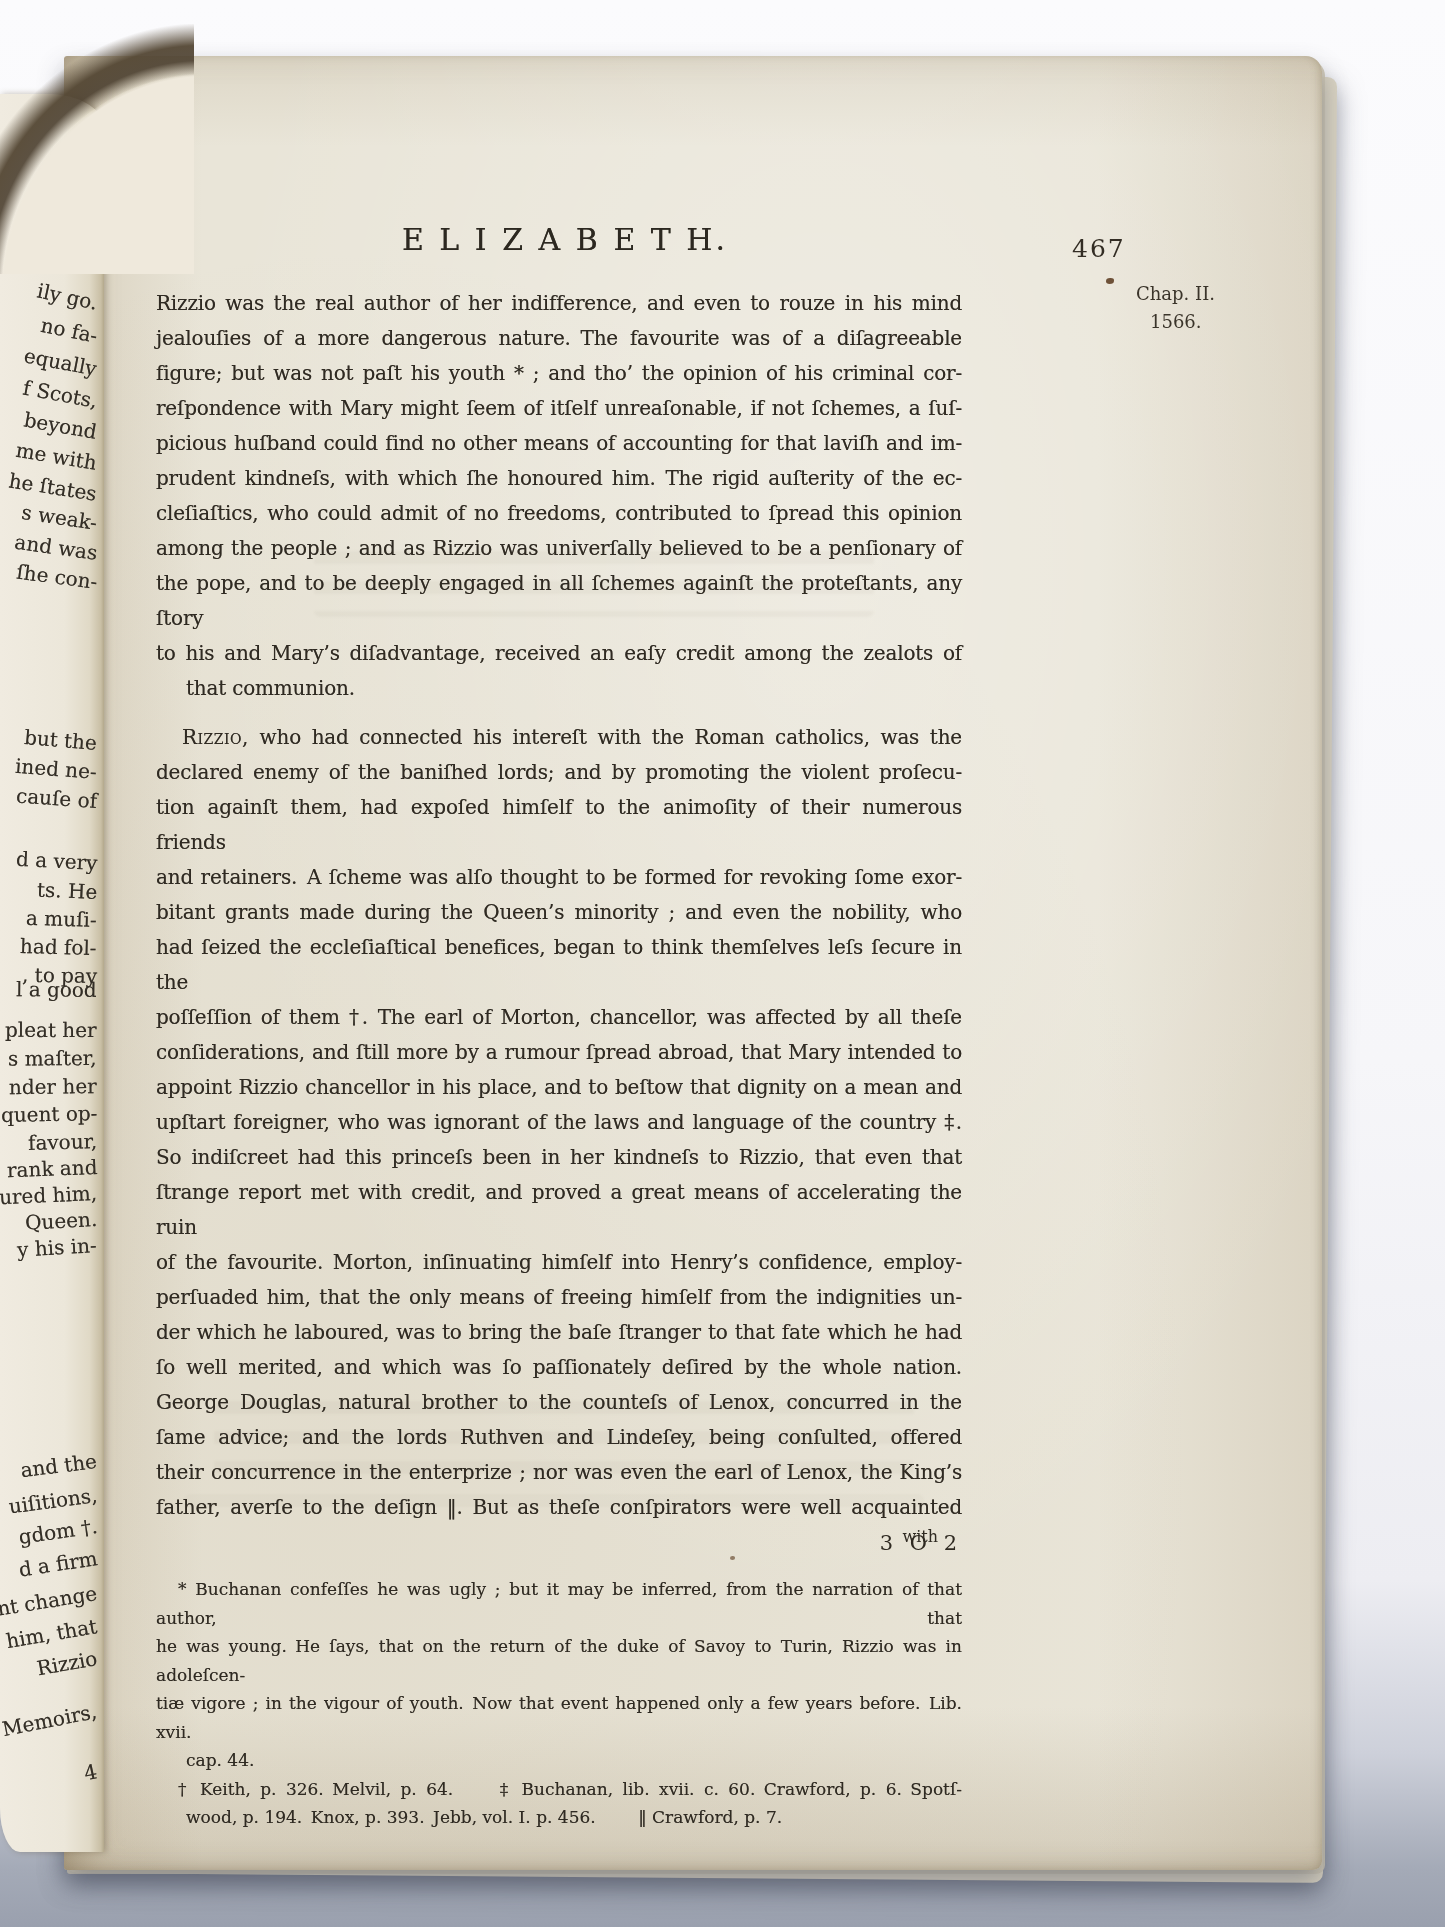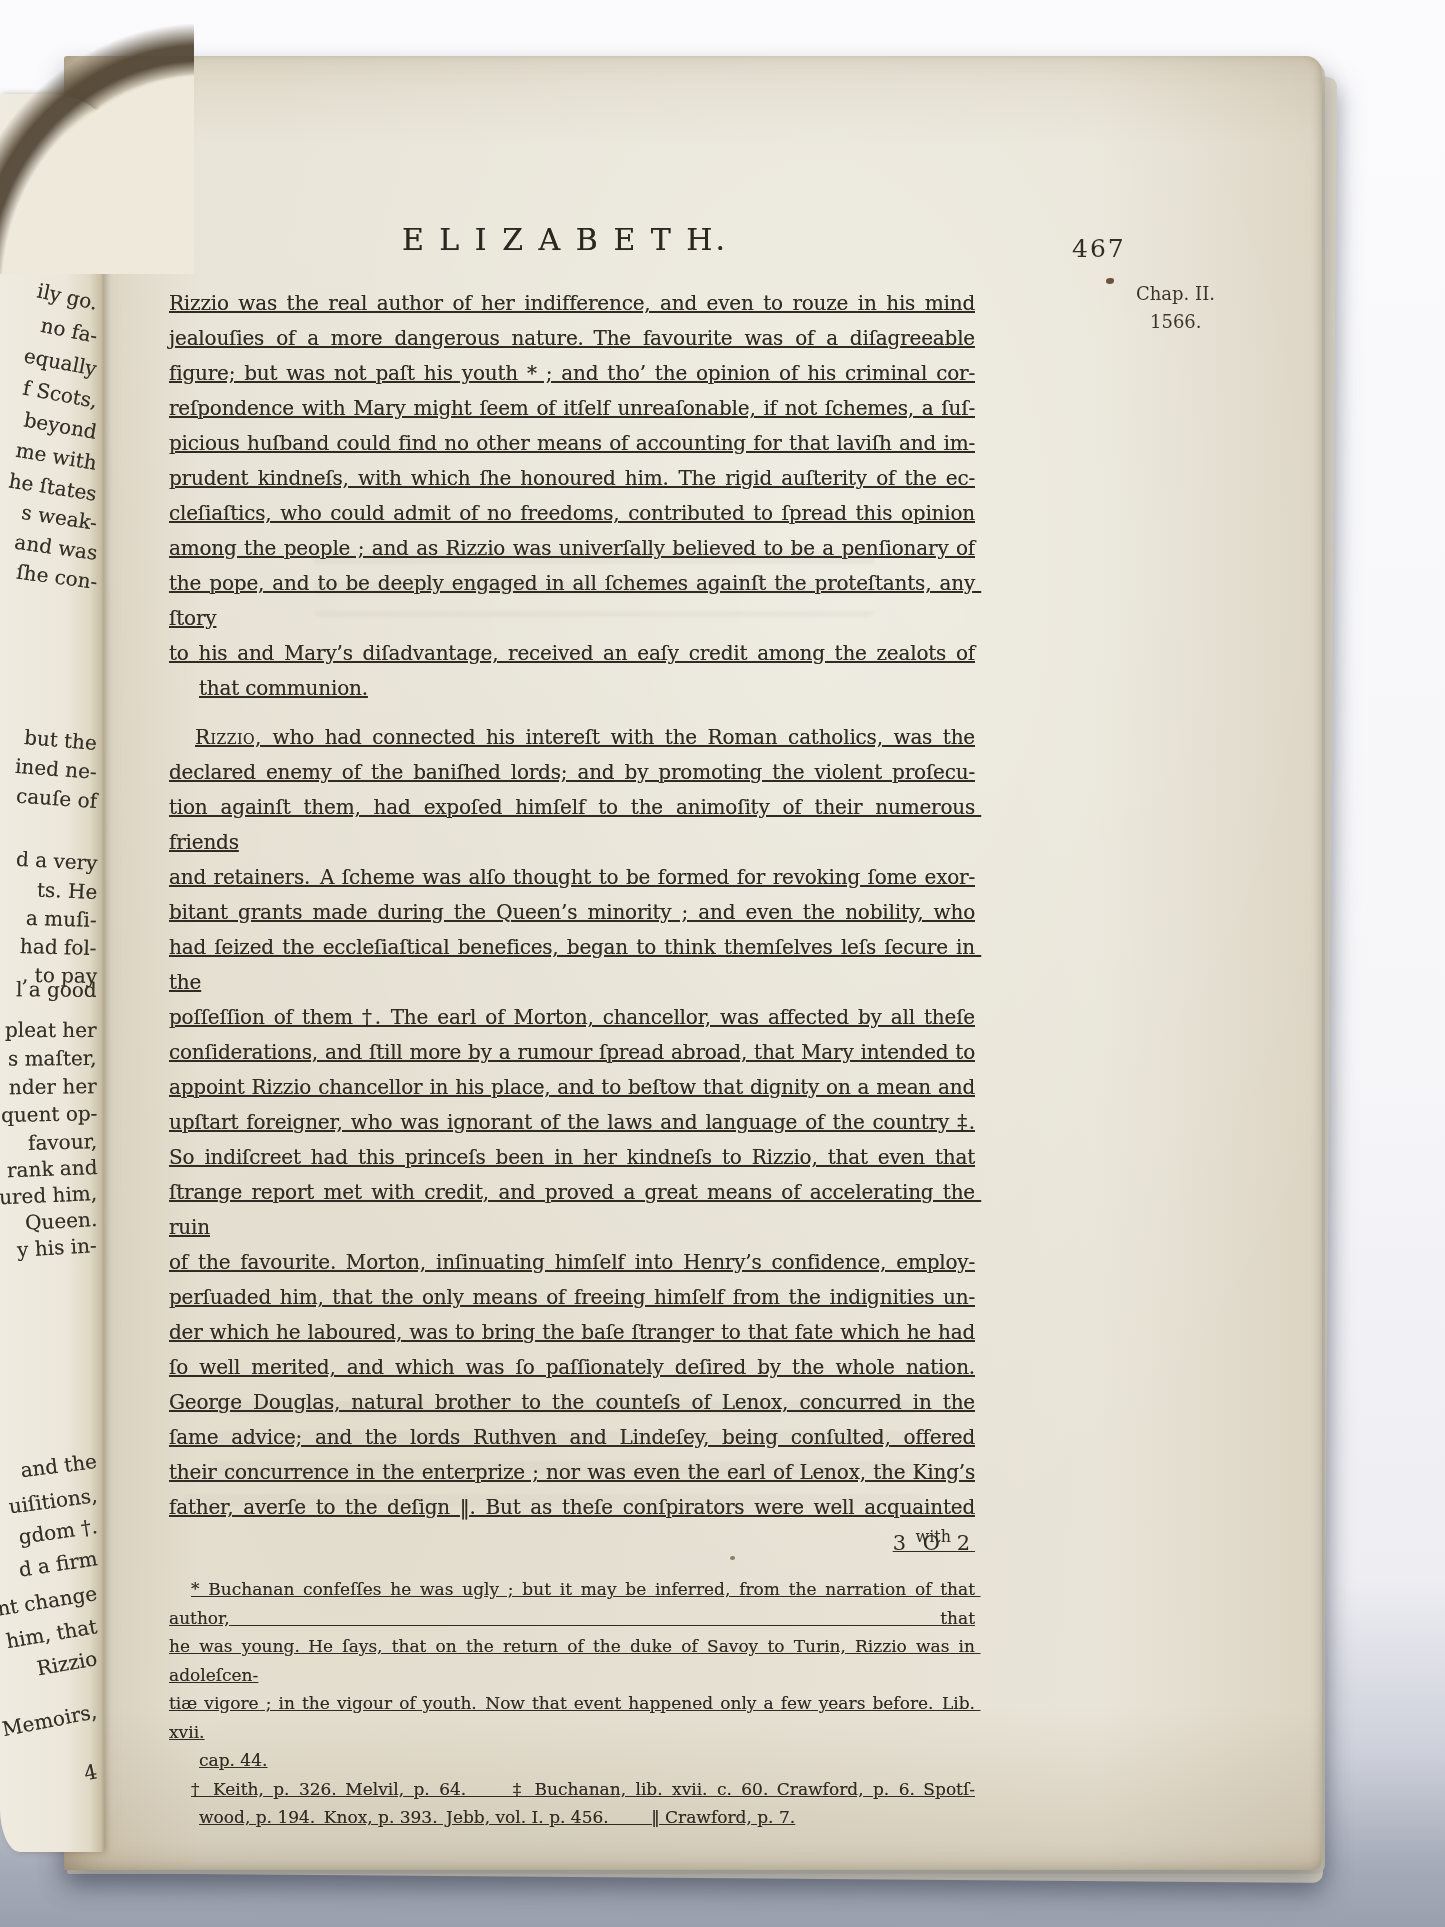--- a/index.html
+++ b/index.html
@@ -33,21 +33,21 @@
     color:#2f2a22;
   }
   .header-title{
     position:absolute;left:301px;top:166px;width:400px;text-align:center;
     font-size:30px;letter-spacing:3px;color:#2c2820;
     text-shadow:0 0 .5px rgba(44,40,32,.7);
   }
   .page-number{position:absolute;left:1008px;top:178px;font-size:25px;letter-spacing:2px;color:#332d24;}
   .margin-note{position:absolute;left:1072px;top:224px;width:130px;font-size:18px;line-height:28px;color:#3a342a;}
   .margin-note .yr{padding-left:14px;}
-  .text-block{position:absolute;left:105px;top:230px;width:806px;text-decoration:underline;}
+  .text-block{position:absolute;left:92px;top:230px;width:806px;}
   .para{font-size:20px;line-height:35px;}
   .para .tline{
     text-align:justify;text-align-last:justify;
     letter-spacing:-0.2px;
     text-shadow:0 0 .4px rgba(47,42,34,.55);
     white-space:pre-wrap;
   }
   .tline.nj{text-align:left;text-align-last:left;margin-left:30px;}
   .tline.ind{text-indent:26px;}
   .lead-sc{font-variant:small-caps;letter-spacing:.5px;}

